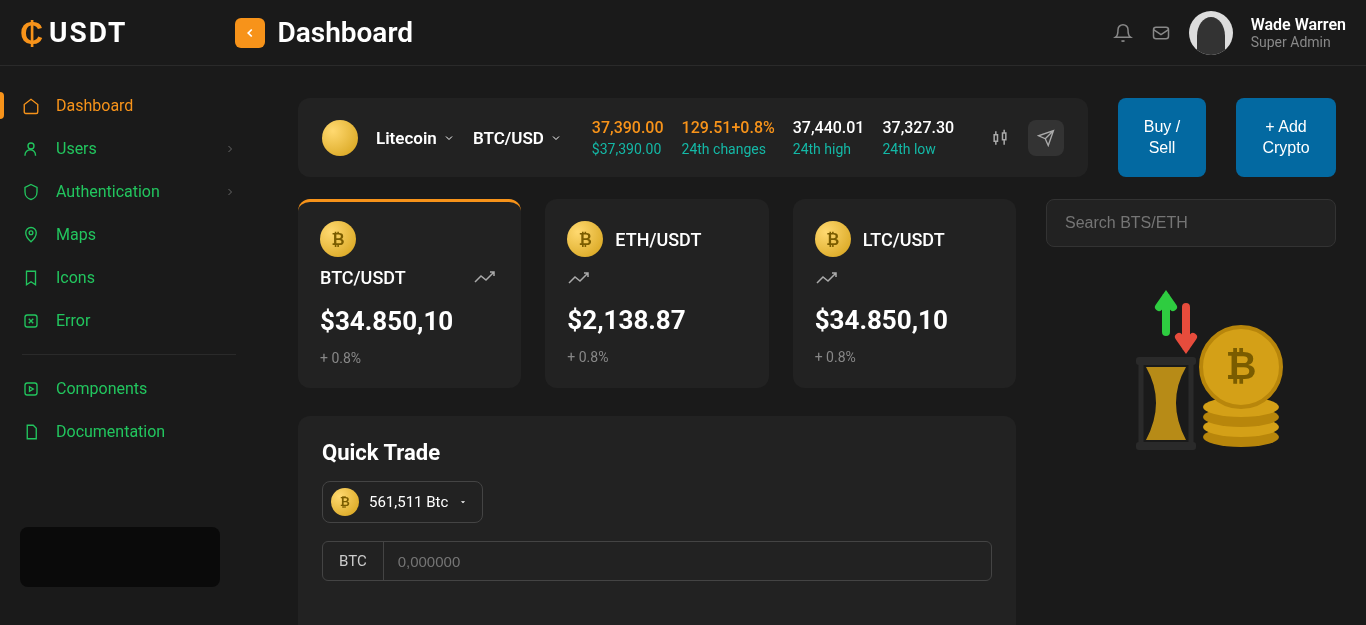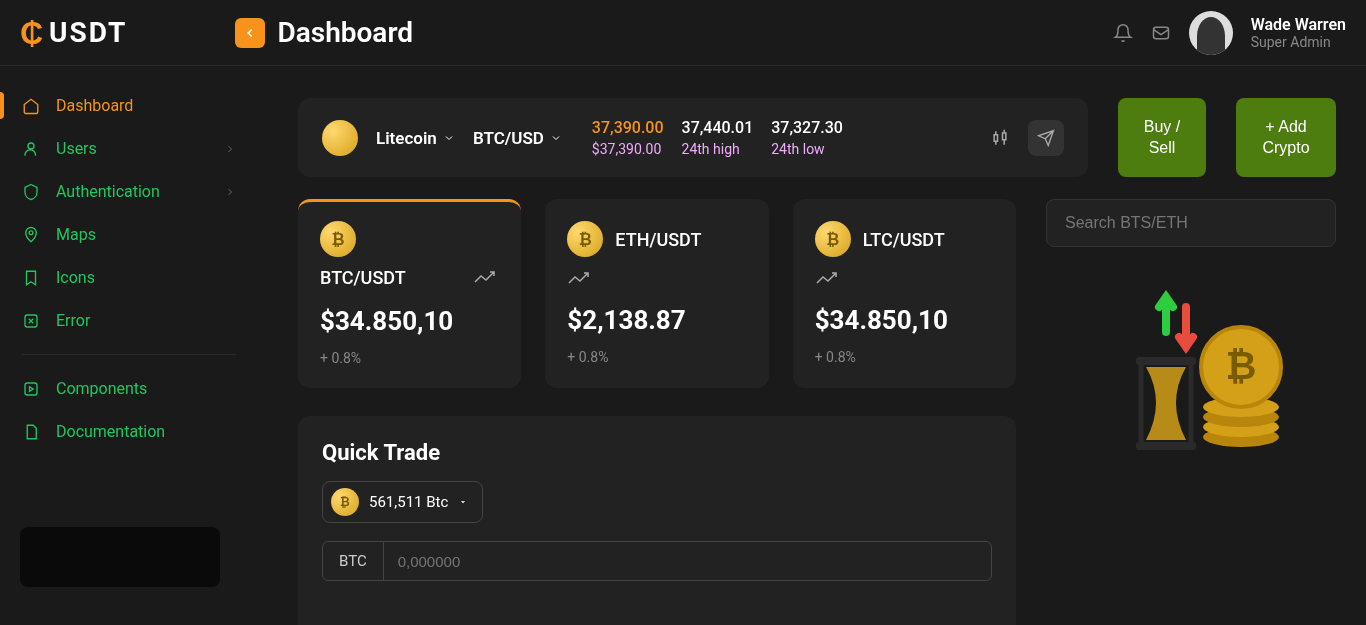--- a/index.html
+++ b/index.html
@@ -41,26 +41,26 @@
 
 
 .ticker { background: #222; border-radius: 12px; padding: 20px 24px; display: flex; align-items: center; gap: 18px; }
 .coin-icon { width: 36px; height: 36px; border-radius: 50%; background: radial-gradient(circle at 30% 30%, #ffd970, #d4a017); display: flex; align-items: center; justify-content: center; font-weight: bold; color: #7a5c00; flex-shrink: 0; }
 .coin-icon.small { width: 28px; height: 28px; font-size: 12px; }
 .ticker-selector { display: flex; align-items: center; gap: 6px; font-size: 17px; font-weight: 600; cursor: pointer; }
 .ticker-stats { display: flex; gap: 18px; margin-left: 12px; }
 .stat { display: flex; flex-direction: column; gap: 4px; }
 .stat-val { font-size: 16px; font-weight: 500; }
 .stat-val.orange { color: #f7931a; }
-.stat-label { font-size: 14px; color: #f0abfc; }
+.stat-label { font-size: 14px; color: #14b8a6; }
 .ticker-actions { margin-left: auto; display: flex; gap: 10px; }
 .icon-btn { width: 36px; height: 36px; border-radius: 8px; display: flex; align-items: center; justify-content: center; color: #aaa; cursor: pointer; }
 .icon-btn.dark { background: #333; }
 
-.btn-orange { background: #4d7c0f; color: #fff; border: none; border-radius: 8px; padding: 14px 18px; font-size: 16px; font-weight: 500; cursor: pointer; text-align: center; line-height: 1.3; }
+.btn-orange { background: #0369a1; color: #fff; border: none; border-radius: 8px; padding: 14px 18px; font-size: 16px; font-weight: 500; cursor: pointer; text-align: center; line-height: 1.3; }
 
 
 .cards-row { display: flex; gap: 24px; margin-top: 22px; }
 .coin-card { flex: 1; background: #222; border-radius: 12px; padding: 22px; }
 .coin-card.active { border-top: 3px solid #f7931a; padding-top: 19px; }
 .card-top { display: flex; align-items: center; gap: 12px; }
 .card-pair { font-size: 18px; font-weight: 500; }
 .trend-icon { margin-left: auto; color: #aaa; }
 .card-price { font-size: 26px; font-weight: 700; margin-top: 18px; }
 .card-change { font-size: 14px; color: #888; margin-top: 14px; }
@@ -223,20 +223,24 @@
           <svg width="12" height="12" viewBox="0 0 24 24" fill="none" stroke="currentColor" stroke-width="2">
               <path d="M6 9l6 6 6-6"></path>
             </svg>
         </div>
         <div class="ticker-stats">
           <div class="stat">
             <span class="stat-val orange">37,390.00</span>
             <span class="stat-label">$37,390.00</span>
           </div>
           <div class="stat">
+            <span class="stat-val orange">129.51+0.8%</span>
+            <span class="stat-label">24th changes</span>
+          </div>
+          <div class="stat">
             <span class="stat-val">37,440.01</span>
             <span class="stat-label">24th high</span>
           </div>
           <div class="stat">
             <span class="stat-val">37,327.30</span>
             <span class="stat-label">24th low</span>
           </div>
         </div>
         <div class="ticker-actions">
           <div class="icon-btn">

